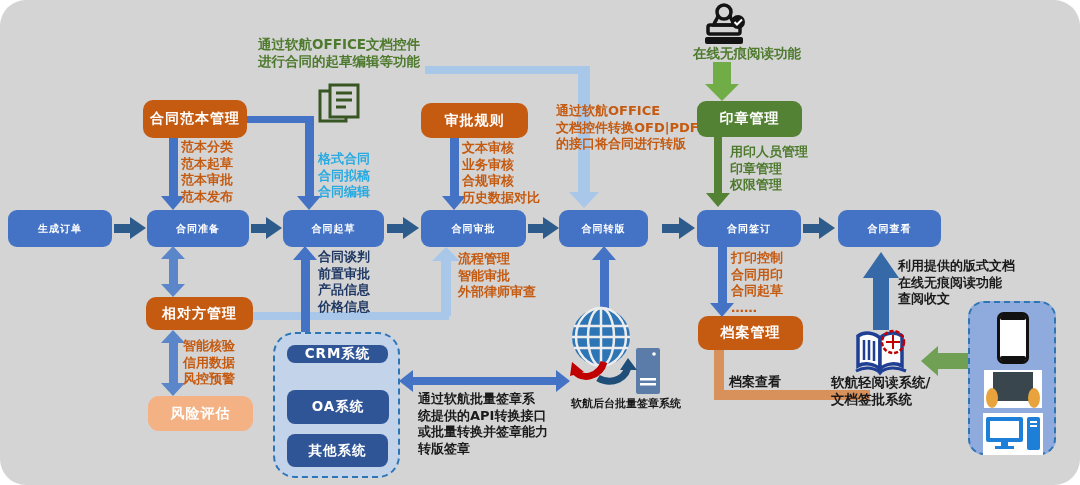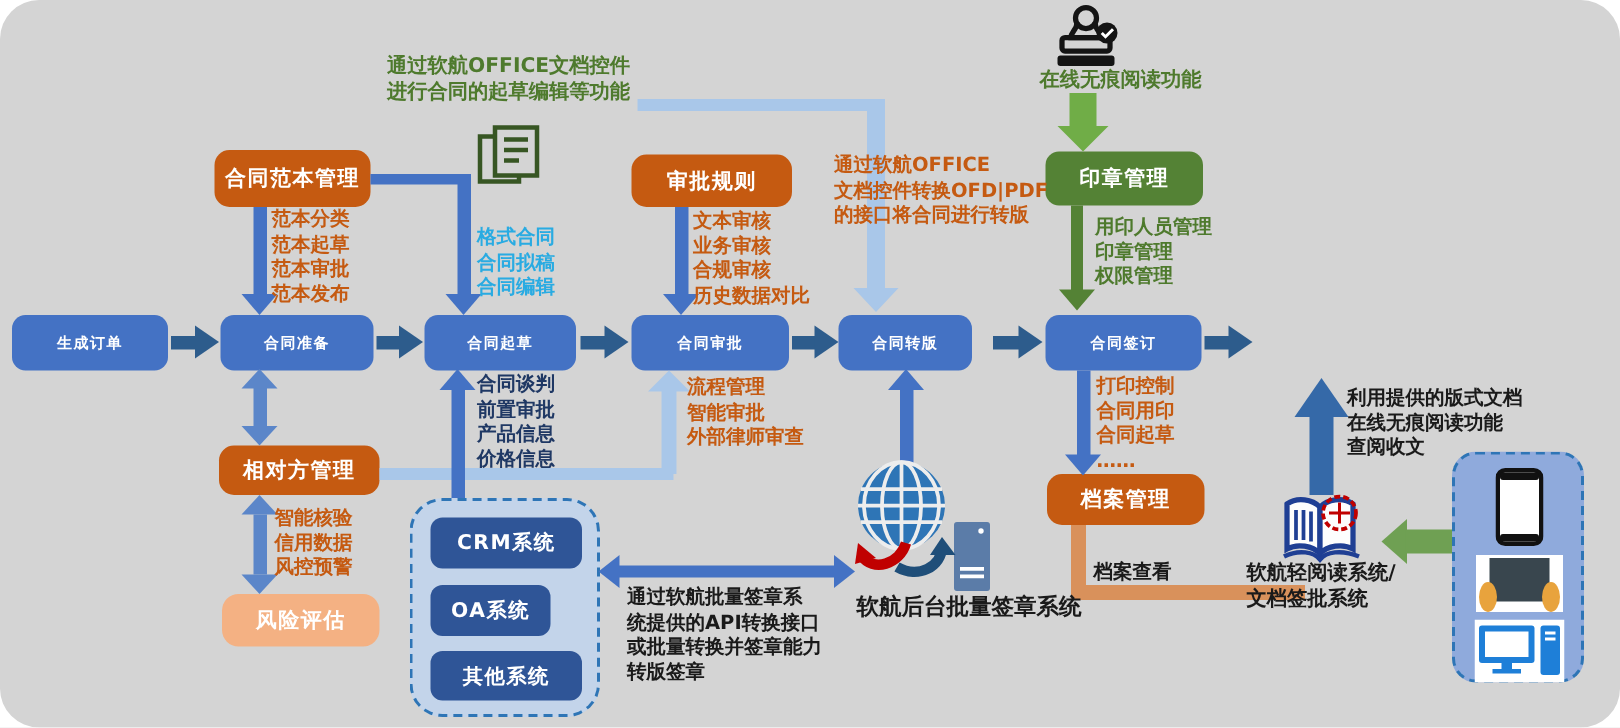--- a/index.html
+++ b/index.html
@@ -34,20 +34,21 @@
 <body>
 
 <div id="canvas">
 
   <div class="node flowbox" style="left:8px;top:210px;width:104px;height:37px;">生成订单</div>
   <div class="node flowbox" style="left:147px;top:210px;width:102px;height:37px;">合同准备</div>
   <div class="node flowbox" style="left:283px;top:210px;width:101px;height:37px;">合同起草</div>
   <div class="node flowbox" style="left:421px;top:210px;width:105px;height:37px;">合同审批</div>
   <div class="node flowbox" style="left:559px;top:210px;width:89px;height:37px;">合同转版</div>
   <div class="node flowbox" style="left:697px;top:210px;width:104px;height:37px;">合同签订</div>
+  <div class="node flowbox" style="left:838px;top:210px;width:103px;height:37px;">合同查看</div>
 
   <div class="shaft" style="left:114px;top:224px;width:18px;height:9px;background:#2D5C8C;"></div>
   <div class="tri tr-d" style="left:130px;top:217px;"></div>
   <div class="shaft" style="left:251px;top:224px;width:16px;height:9px;background:#2D5C8C;"></div>
   <div class="tri tr-d" style="left:266px;top:217px;"></div>
   <div class="shaft" style="left:387px;top:224px;width:17px;height:9px;background:#2D5C8C;"></div>
   <div class="tri tr-d" style="left:403px;top:217px;"></div>
   <div class="shaft" style="left:528px;top:224px;width:16px;height:9px;background:#2D5C8C;"></div>
   <div class="tri tr-d" style="left:543px;top:217px;"></div>
   <div class="shaft" style="left:662px;top:224px;width:18px;height:9px;background:#2D5C8C;"></div>
@@ -56,22 +57,22 @@
   <div class="tri tr-d" style="left:819px;top:217px;"></div>
 
   <div class="node obox" style="left:143px;top:100px;width:104px;height:38px;">合同范本管理</div>
   <div class="node obox" style="left:421px;top:103px;width:107px;height:35px;">审批规则</div>
   <div class="node obox" style="left:146px;top:297px;width:107px;height:33px;">相对方管理</div>
   <div class="node lobox" style="left:148px;top:396px;width:105px;height:35px;">风险评估</div>
   <div class="node gbox" style="left:697px;top:101px;width:105px;height:36px;">印章管理</div>
   <div class="node obox" style="left:698px;top:316px;width:105px;height:34px;">档案管理</div>
 
   <div class="dashbox" style="left:273px;top:332px;width:127px;height:146px;background:#C3D4EA;border-radius:22px;">
-    <div class="node sysbox" style="left:12px;top:11px;width:101px;height:34px;">CRM系统</div>
-    <div class="node sysbox" style="left:12px;top:56px;width:80px;height:34px;">OA系统</div>
+    <div class="node sysbox" style="left:12px;top:11px;width:101px;height:18px;">CRM系统</div>
+    <div class="node sysbox" style="left:12px;top:56px;width:102px;height:34px;">OA系统</div>
     <div class="node sysbox" style="left:12px;top:100px;width:101px;height:33px;">其他系统</div>
   </div>
 
   <div class="dashbox" style="left:968px;top:301px;width:88px;height:154px;background:#8FAADC;border-radius:16px;">
     <svg style="position:absolute;left:27px;top:9px;" width="32" height="52" viewBox="0 0 32 52">
       <rect x="1.5" y="1.5" width="29" height="49" rx="5" fill="#fff" stroke="#111" stroke-width="3"></rect>
       <rect x="3" y="3" width="26" height="5" rx="2" fill="#111"></rect>
       <rect x="3" y="44" width="26" height="5" rx="2" fill="#111"></rect>
     </svg>
     <svg style="position:absolute;left:14px;top:65px;" width="58" height="42" viewBox="0 0 58 42">
@@ -177,21 +178,21 @@
   <div class="note or" style="left:458px;top:251px;">流程管理
 智能审批
 外部律师审查</div>
   <div class="note or" style="left:183px;top:338px;">智能核验
 信用数据
 风控预警</div>
   <div class="note bk" style="left:418px;top:391px;">通过软航批量签章系
 统提供的API转换接口
 或批量转换并签章能力
 转版签章</div>
-  <div class="note bk" style="left:571px;top:396px;font-size:15px;">软航后台批量签章系统</div>
+  <div class="note bk" style="left:571px;top:396px;font-size:11px;">软航后台批量签章系统</div>
   <div class="note bk" style="left:729px;top:374px;">档案查看</div>
   <div class="note bk" style="left:831px;top:374px;font-size:13.5px;">软航轻阅读系统/
 文档签批系统</div>
   <div class="note bk" style="left:898px;top:258px;">利用提供的版式文档
 在线无痕阅读功能
 查阅收文</div>
 
   <svg style="position:absolute;left:317px;top:82px;" width="46" height="42" viewBox="0 0 46 42">
     <rect x="3" y="9" width="26" height="30" fill="#d4d4d4" stroke="#375623" stroke-width="3"></rect>
     <rect x="13" y="3" width="28" height="32" fill="#d4d4d4" stroke="#375623" stroke-width="3"></rect>

